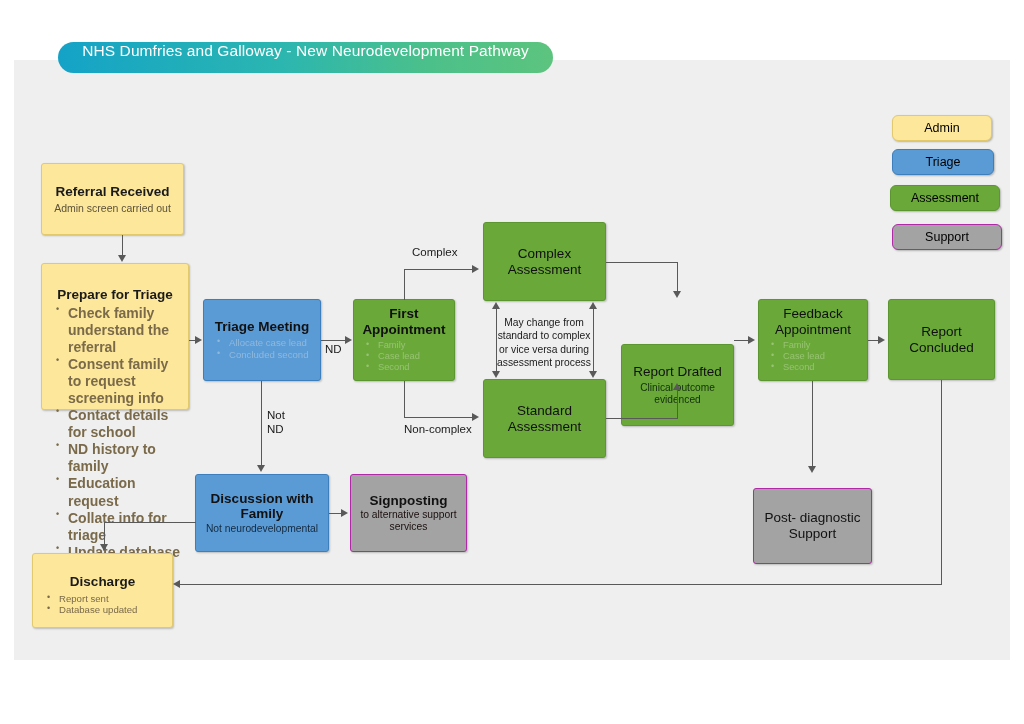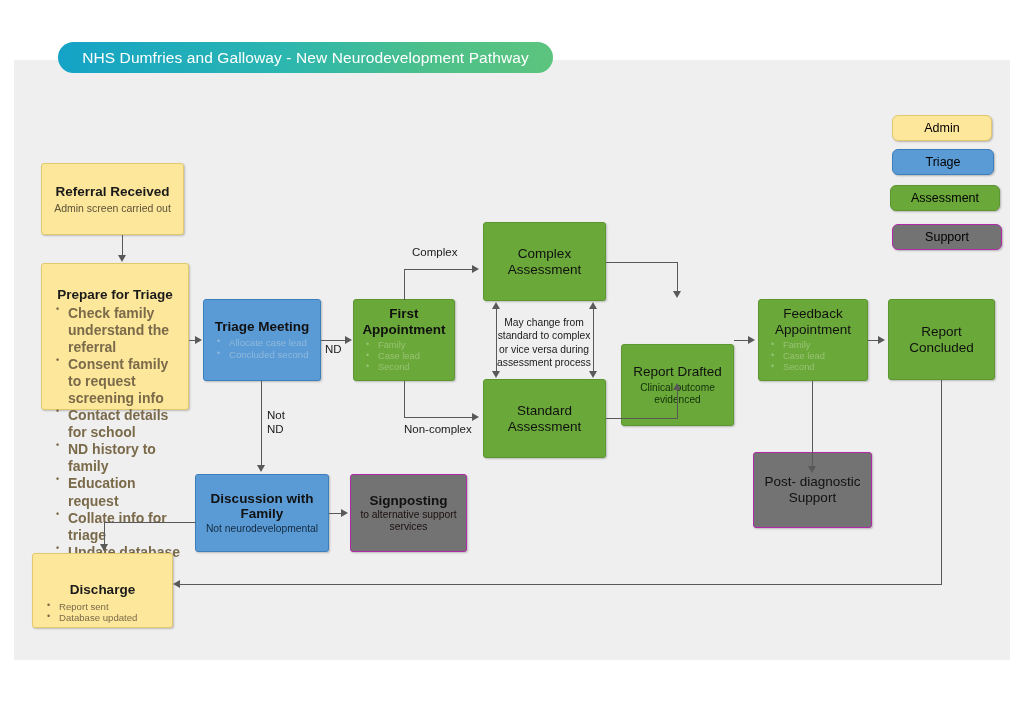--- a/index.html
+++ b/index.html
@@ -1,20 +1,20 @@
 <!DOCTYPE html>
 <html><head>
 <meta charset="utf-8">
 <style>
   html,body{margin:0;padding:0;}
   body{width:1024px;height:724px;background:#ffffff;font-family:"Liberation Sans",sans-serif;overflow:hidden;}
   #canvas{position:absolute;left:14px;top:60px;width:996px;height:600px;background:#efefef;}
   #title-banner{position:absolute;left:58px;top:42px;width:495px;height:31px;border-radius:16px;
     background:linear-gradient(90deg,#14a3c7 0%,#2bb6b0 45%,#4cc08a 75%,#5cc47e 100%);
-    display:flex;align-items:center;justify-content:center;z-index:5;}
+    display:flex;align-items:flex-start;justify-content:center;z-index:5;}
   #title-banner span{color:#ffffff;font-size:15.5px;letter-spacing:.1px;}
 
   .node{position:absolute;border-radius:3px;box-sizing:border-box;
         display:flex;flex-direction:column;align-items:center;justify-content:center;
         box-shadow:1px 1px 2px rgba(0,0,0,.22);}
   .node .ttl{font-weight:bold;text-align:center;line-height:1.16;}
   .node .sub{text-align:center;line-height:1.18;}
   .node ul{margin:2px 0 0 0;padding:0 0 0 4px;list-style:none;align-self:stretch;}
   .node ul li{position:relative;padding-left:17px;line-height:1.22;text-align:left;}
   .node ul li:before{content:"\2022";position:absolute;left:5px;top:-1px;font-size:9px;}
@@ -23,21 +23,21 @@
   .admin .ttl{color:#1a1a1a;}
   .admin ul li{color:#7a6a4a;}
   .triage{background:#5b9bd5;border:1.3px solid #3d7fbd;}
   .triage .ttl{color:#111111;}
   .triage .sub{color:#132a40;}
   .triage ul li{color:#8fb8dd;}
   .assess{background:#6aa939;border:1.3px solid #5c9630;}
   .assess .ttl{color:#101010;}
   .assess .sub{color:#12300a;}
   .assess ul li{color:#98c274;}
-  .support{background:#737373;border:1.6px solid #b02aa8;}
+  .support{background:#a3a3a3;border:1.6px solid #b02aa8;}
   .support .ttl{color:#111111;}
   .support .sub{color:#1c1010;}
 
   .legend-item{position:absolute;height:24px;border-radius:6px;display:flex;align-items:center;
     justify-content:center;font-size:12.5px;box-shadow:1px 1px 2px rgba(0,0,0,.25);}
 
   .edge{position:absolute;background:#595959;}
   .edge.h{height:1.4px;}
   .edge.v{width:1.4px;}
   .arrow{position:absolute;width:0;height:0;}
@@ -134,26 +134,26 @@
 <div class="node triage" style="left:195px;top:474px;width:134px;height:78px;padding:4px 6px;">
   <div class="ttl" style="font-size:13.5px;">Discussion with Family</div>
   <div class="sub" style="font-size:10.3px;margin-top:1px;">Not neurodevelopmental</div>
 </div>
 
 <div class="node support" style="left:350px;top:474px;width:117px;height:78px;padding:4px 6px;">
   <div class="ttl" style="font-size:13.5px;">Signposting</div>
   <div class="sub" style="font-size:10.3px;margin-top:1px;">to alternative support services</div>
 </div>
 
-<div class="node support" style="left:753px;top:452px;width:119px;height:76px;padding:4px 6px;">
+<div class="node support" style="left:753px;top:488px;width:119px;height:76px;padding:4px 6px;">
   <div class="ttl" style="font-size:13.5px;font-weight:normal;">Post- diagnostic Support</div>
 </div>
 
 <div class="node admin" style="left:32px;top:553px;width:141px;height:75px;padding:4px 5px;justify-content:flex-start;">
-  <div class="ttl" style="font-size:13.5px;margin-top:24px;">Discharge</div>
+  <div class="ttl" style="font-size:13.5px;margin-top:16px;">Discharge</div>
   <ul style="font-size:9.6px;margin-top:3px;">
     <li>Report sent</li>
     <li>Database updated</li>
   </ul>
 </div>
 
 <div class="edge v" style="left:122px;top:235px;height:21px;"></div>
 <div class="arrow down" style="left:118px;top:255px;"></div>
 
 <div class="edge h" style="left:189px;top:340px;width:8px;"></div>

